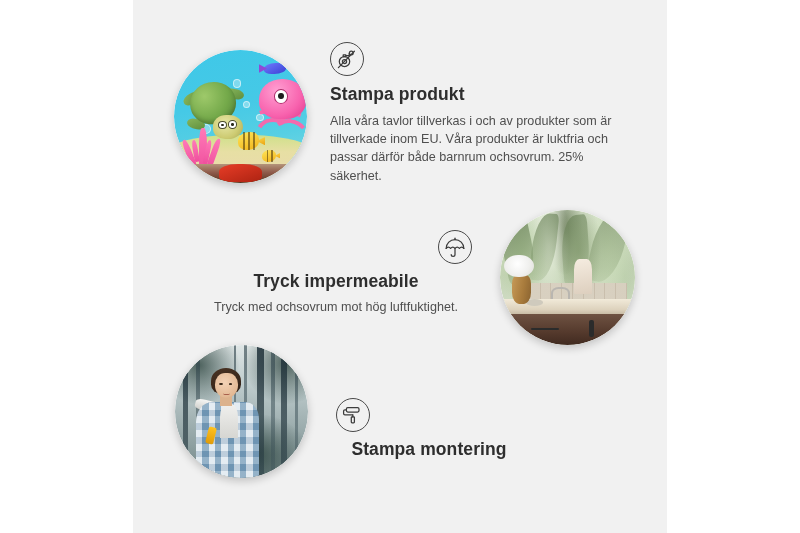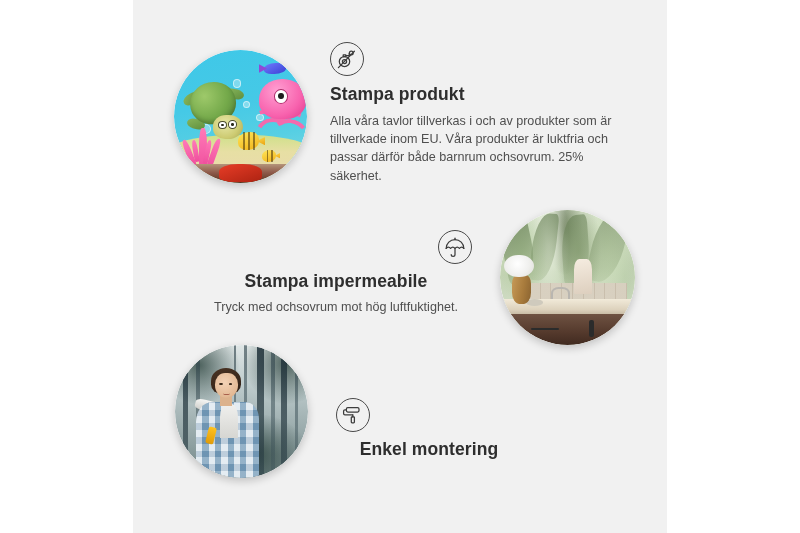--- a/index.html
+++ b/index.html
@@ -480,21 +480,21 @@
 
   <div class="feature" id="feature-waterproof">
     <div class="feature-icon">
       <svg width="24" height="24" viewBox="0 0 24 24" fill="none" stroke="#3c3c3c" stroke-width="1.25" stroke-linecap="round" stroke-linejoin="round">
         <path d="M3.2 13.4 a8.8 8.8 0 0 1 17.6 0"></path>
         <path d="M3.2 13.4 q2.2 -2.6 4.4 0 q2.2 -2.6 4.4 0 q2.2 -2.6 4.4 0 q2.2 -2.6 4.4 0"></path>
         <path d="M12 4.6 V3.2"></path>
         <path d="M12 13.4 v6.2 a1.9 1.9 0 0 1 -3.8 0"></path>
       </svg>
     </div>
-    <div class="feature-title">Stampa impermeabile</div>
+    <div class="feature-title">Tryck impermeabile</div>
     <div class="feature-desc">Tryck med ochsovrum mot hög luftfuktighet.</div>
   </div>
 
   <div class="photo" id="photo-painter">
     <div class="inner">
       <div class="forest-bg"></div>
 
       <div class="foliage" style="left:-12%;top:-14%;width:60%;height:58%;"></div>
       <div class="foliage" style="left:52%;top:-18%;width:64%;height:62%;"></div>
       <div class="foliage" style="left:20%;top:52%;width:80%;height:60%;"></div>
@@ -526,16 +526,16 @@
 
   <div class="feature" id="feature-easy">
     <div class="feature-icon">
       <svg width="24" height="24" viewBox="0 0 24 24" fill="none" stroke="#3c3c3c" stroke-width="1.25" stroke-linecap="round" stroke-linejoin="round">
         <rect x="5.4" y="4.6" width="12.6" height="4.4" rx="1.4"></rect>
         <path d="M5.4 6.8 H3.9 a1.3 1.3 0 0 0 -1.3 1.3 v2.5 a1.3 1.3 0 0 0 1.3 1.3 h7.9"></path>
         <path d="M11.8 11.9 v2.0"></path>
         <rect x="10.3" y="13.9" width="3.1" height="5.9" rx="0.7"></rect>
       </svg>
     </div>
-    <div class="feature-title">Enkel montering</div>
+    <div class="feature-title">Stampa montering</div>
   </div>
 
 </div>
 
 </body></html>

